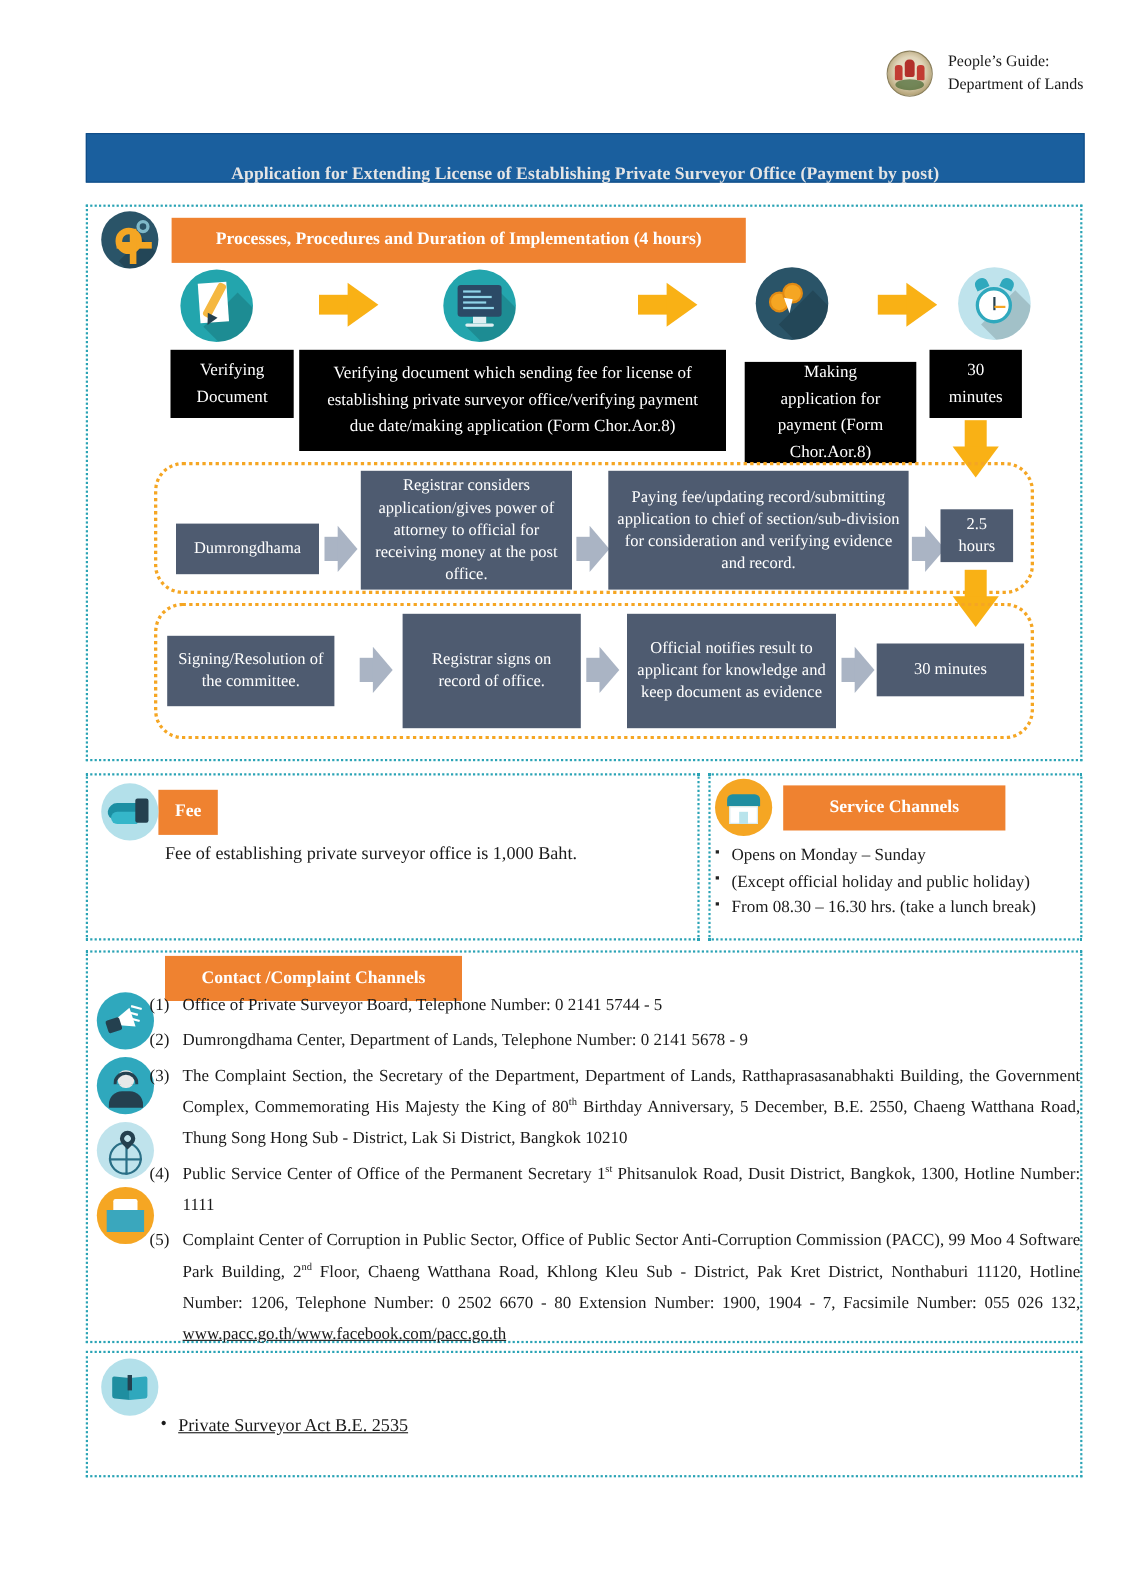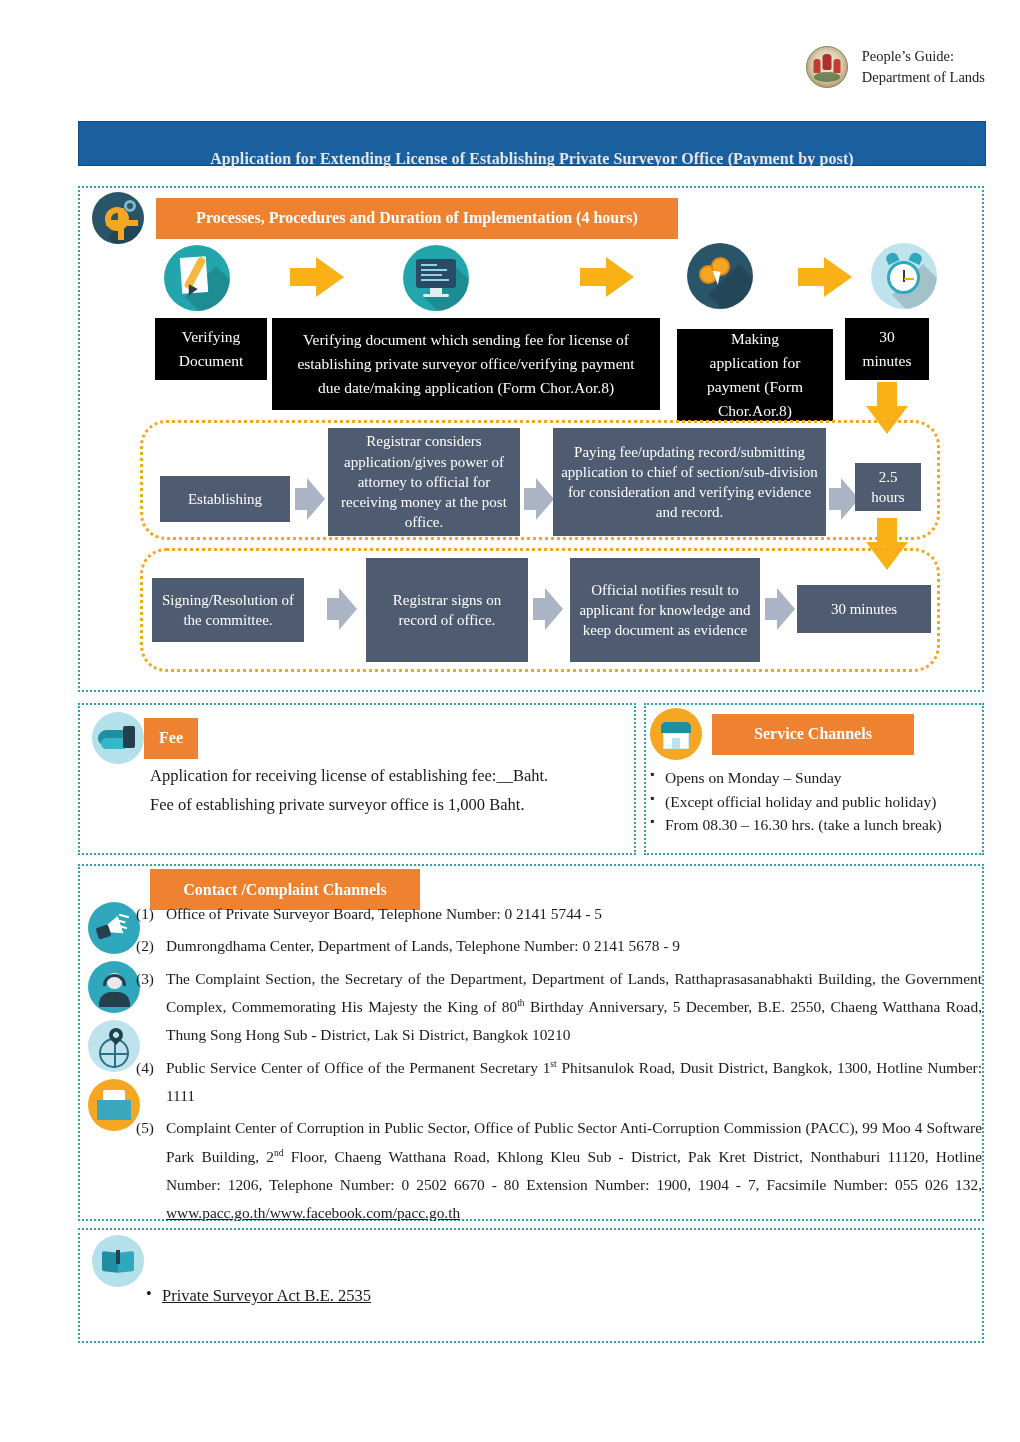--- a/index.html
+++ b/index.html
@@ -280,21 +280,21 @@
 <div class="tbox" style="left:845px;top:318px;width:84px;height:62px;">
   <span>30 minutes</span>
 </div>
 <div class="arw-d" style="left:866px;top:382px;">
   <div class="stem"></div>
     <div class="head"></div>
 </div>
 
 <div class="dgroup" style="left:140px;top:420px;width:800px;height:120px;"></div>
 <div class="sbox" style="left:160px;top:476px;width:130px;height:46px;">
-  <span>Establishing</span>
+  <span>Dumrongdhama</span>
 </div>
 <div class="arw-g" style="left:295px;top:478px;">
   <div class="stem"></div>
     <div class="head"></div>
 </div>
 <div class="sbox" style="left:328px;top:428px;width:192px;height:108px;">
   <span>Registrar considers application/gives power of attorney to official for receiving money at the post office.</span>
 </div>
 <div class="arw-g" style="left:524px;top:478px;">
   <div class="stem"></div>
@@ -346,21 +346,20 @@
   <div class="round-icon ic-money">
     <div class="hand"></div>
       <div class="hand2"></div>
       <div class="card"></div>
   </div>
   <div class="orange-bar" style="margin-left:0;width:54px;">
     <span>Fee</span>
   </div>
 </div>
 <div class="body-text" style="left:150px;top:762px;width:470px;">
-  <div>Application for receiving license of establishing fee:__Baht.</div>
   <div>Fee of establishing private surveyor office is 1,000 Baht.</div>
 </div>
 
 <div class="panel" id="service-panel"></div>
 <div class="sec-head" style="left:650px;top:708px;">
   <div class="round-icon ic-shop">
     <div class="awn"></div>
       <div class="bdy"></div>
       <div class="dr"></div>
   </div>

